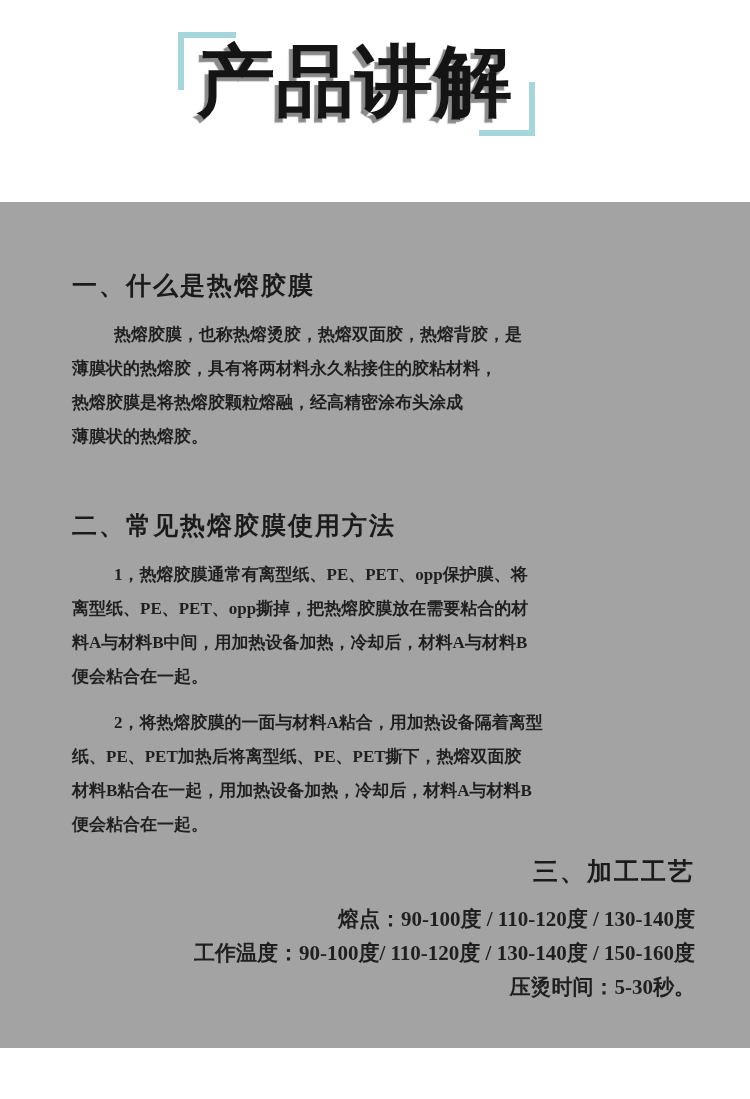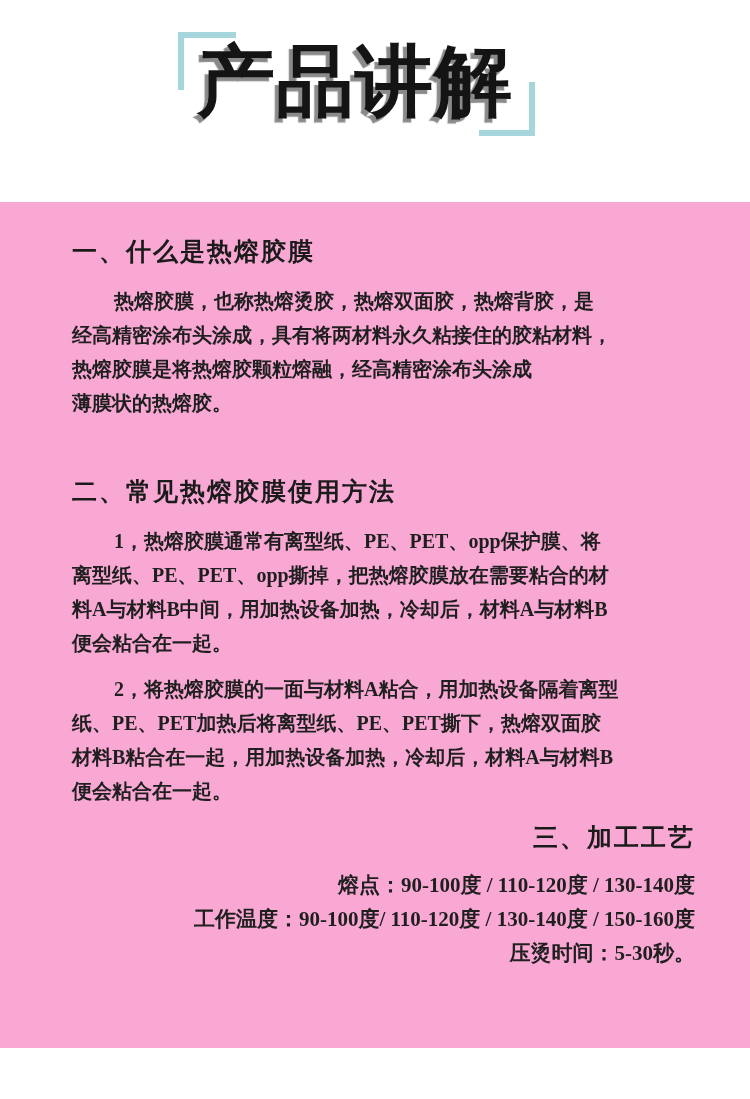--- a/index.html
+++ b/index.html
@@ -58,42 +58,42 @@
     white-space: nowrap;
   }
 
   
   .panel {
     position: absolute;
     top: 202px;
     left: 0;
     width: 750px;
     height: 846px;
-    background: #f9a8d4;
+    background: #a3a3a3;
     box-sizing: border-box;
-    padding: 34px 55px 0 72px;
+    padding: 68px 55px 0 72px;
   }
   .sec { margin: 0; }
   .sec-heading {
     margin: 0;
     font-family: "Liberation Sans", sans-serif;
     font-weight: bold;
     font-size: 25px;
     line-height: 30px;
     letter-spacing: 2px;
     color: #1b1b1b;
     white-space: nowrap;
   }
   .sec-2 { margin-top: 56px; }
   .sec-3 { margin-top: 14px; text-align: right; }
   .para {
     margin: 18px 0 0 0;
     font-family: "Liberation Serif", serif;
     font-weight: bold;
-    font-size: 20px;
+    font-size: 17px;
     line-height: 34px;
     color: #1f1f1f;
   }
   .para.cont { margin-top: 12px; }
   .line { white-space: nowrap; }
   .line.first { text-indent: 42px; }
   .specs {
     margin-top: 16px;
     font-family: "Liberation Serif", serif;
     font-weight: bold;
@@ -112,21 +112,21 @@
     <span class="bracket bracket-br"></span>
     <h1 class="page-title">产品讲解</h1>
   </header>
 
   <main class="panel">
 
     <section class="sec sec-1">
       <h2 class="sec-heading">一、什么是热熔胶膜</h2>
       <div class="para">
         <div class="line first">热熔胶膜，也称热熔烫胶，热熔双面胶，热熔背胶，是</div>
-        <div class="line">经高精密涂布头涂成，具有将两材料永久粘接住的胶粘材料，</div>
+        <div class="line">薄膜状的热熔胶，具有将两材料永久粘接住的胶粘材料，</div>
         <div class="line">热熔胶膜是将热熔胶颗粒熔融，经高精密涂布头涂成</div>
         <div class="line">薄膜状的热熔胶。</div>
       </div>
     </section>
 
     <section class="sec sec-2">
       <h2 class="sec-heading">二、常见热熔胶膜使用方法</h2>
       <div class="para">
         <div class="line first">1，热熔胶膜通常有离型纸、PE、PET、opp保护膜、将</div>
         <div class="line">离型纸、PE、PET、opp撕掉，把热熔胶膜放在需要粘合的材</div>

